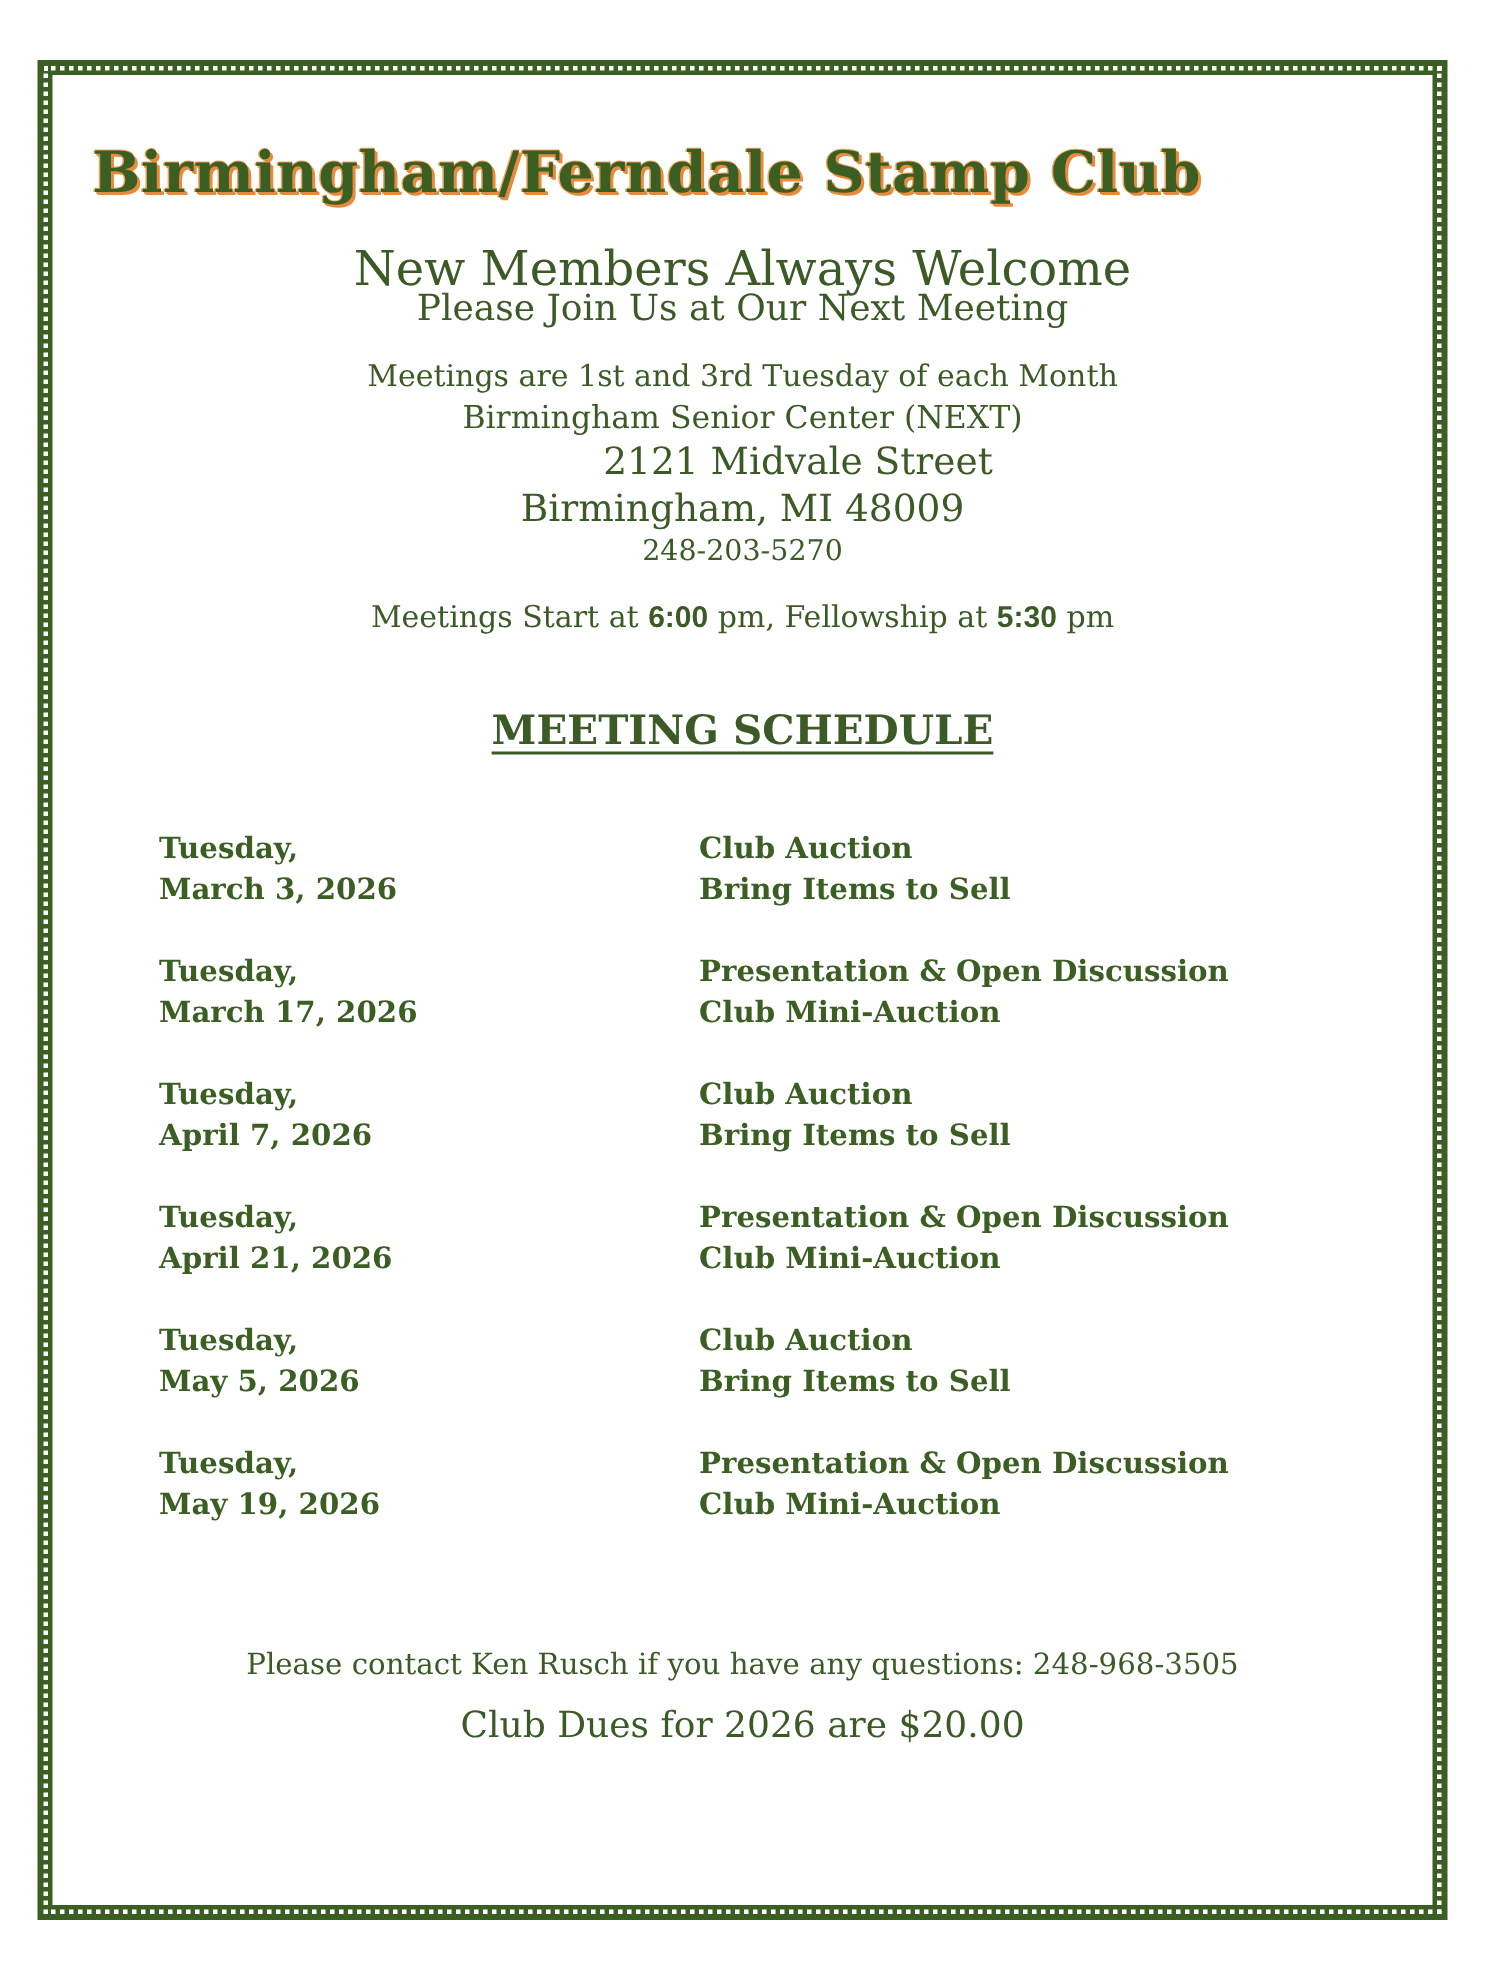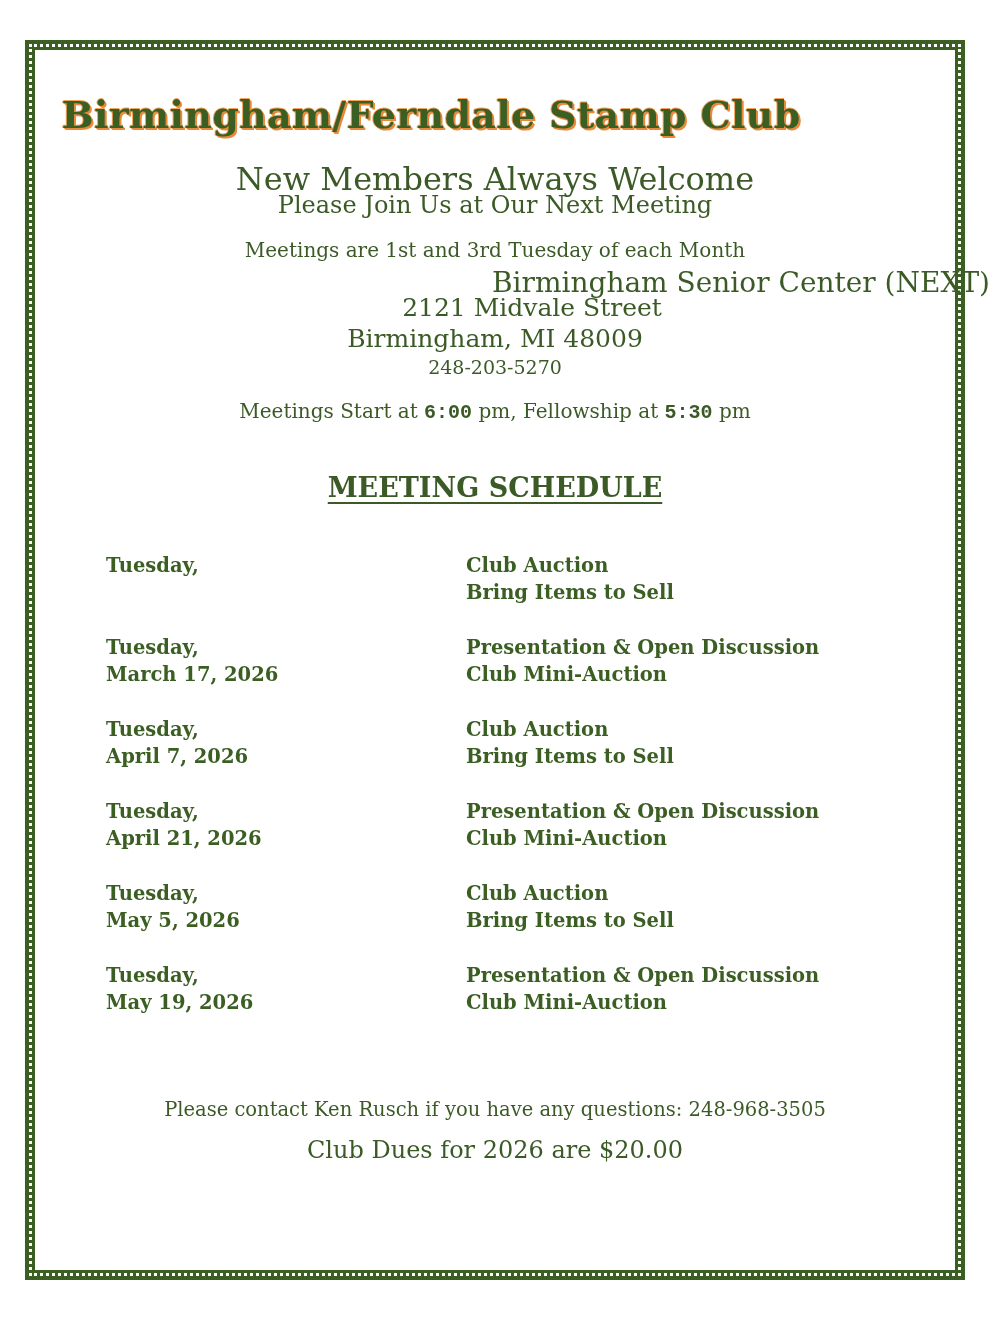--- a/index.html
+++ b/index.html
@@ -12,26 +12,26 @@
   .frame-inner { position:absolute; left:10px; top:10px; right:10px; bottom:10px;
                  background:#ffffff; }
   .title { position:absolute; left:0; width:862px; top:92px; text-align:center;
            font-family:"DejaVu Serif", serif; font-weight:bold; font-size:38px;
            color:#3b5e23; letter-spacing:0.3px;
            text-shadow:1px 1px 0 #e98a3b, 2px 2px 0 #e98a3b, -1px 0 0 #f2a45e, 0 -1px 0 #f2a45e; }
   .center { position:absolute; left:0; width:990px; text-align:center; }
   .l1 { top:160px; font-size:32px; font-family:"DejaVu Serif", serif; font-weight:normal; }
   .l2 { top:191px; font-size:24px; }
   .l3 { top:238px; font-size:20px; }
-  .l4 { top:266px; font-size:28px;text-align:right; }
+  .l4 { top:266px; font-size:21px; }
   .l5 { top:293px; font-size:25px;margin-left:37px; }
   .l6 { top:324px; font-size:25px; }
   .l7 { top:356px; font-size:19px; }
   .l8 { top:399px; font-size:20px; }
-  .l8 b { font-family:Liberation Mono, monospace; font-weight:bold;text-align:right; }
+  .l8 b { font-family:Liberation Sans, sans-serif; font-weight:bold;text-align:right; }
   .sched-title { top:472px; font-size:27px; font-weight:bold; text-decoration:underline;
                  text-underline-offset:5px; }
   .row { position:absolute; left:106px; width:800px; font-weight:bold; font-size:19.5px;
          line-height:27px; color:#3b5e23; }
   .row .date { position:absolute; left:0; top:0; width:350px; }
   .row .desc { position:absolute; left:360px; top:0; width:440px; }
   .contact { top:1098px; font-size:19.5px; }
   .dues { top:1136px; font-size:24px; }
   .line { display:block; }
 </style>
@@ -52,20 +52,21 @@
 <div class="center l5">2121 Midvale Street</div>
 <div class="center l6">Birmingham, MI 48009</div>
 <div class="center l7">248-203-5270</div>
 <div class="center l8"><span>Meetings Start at </span><b>6:00</b><span> pm, Fellowship at </span><b>5:30</b><span> pm</span></div>
 
 <div class="center sched-title">MEETING SCHEDULE</div>
 
 <div class="row" style="top:552px">
   <div class="date">
     <span class="line">Tuesday,</span>
+    <span class="line">March 3, 2026</span>
   </div>
   <div class="desc">
     <span class="line">Club Auction</span>
     <span class="line">Bring Items to Sell</span>
   </div>
 </div>
 
 <div class="row" style="top:634px">
   <div class="date">
     <span class="line">Tuesday,</span>

